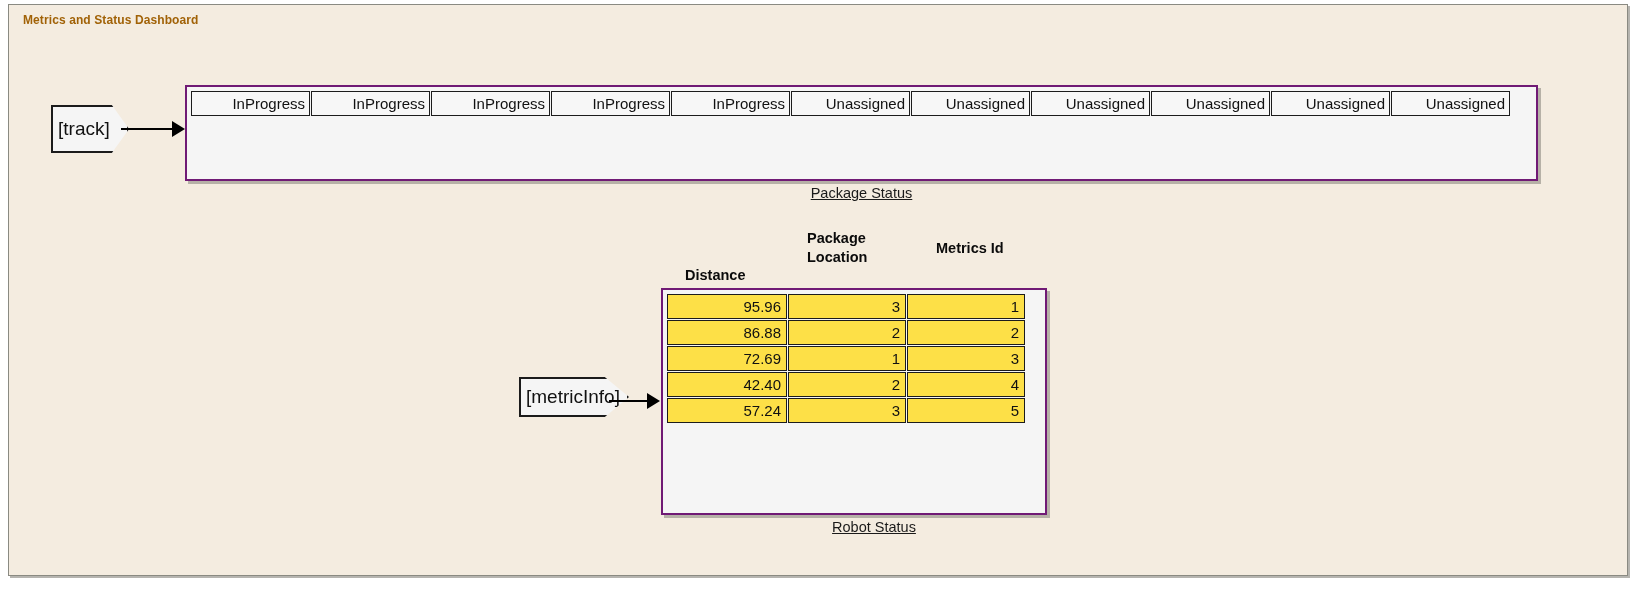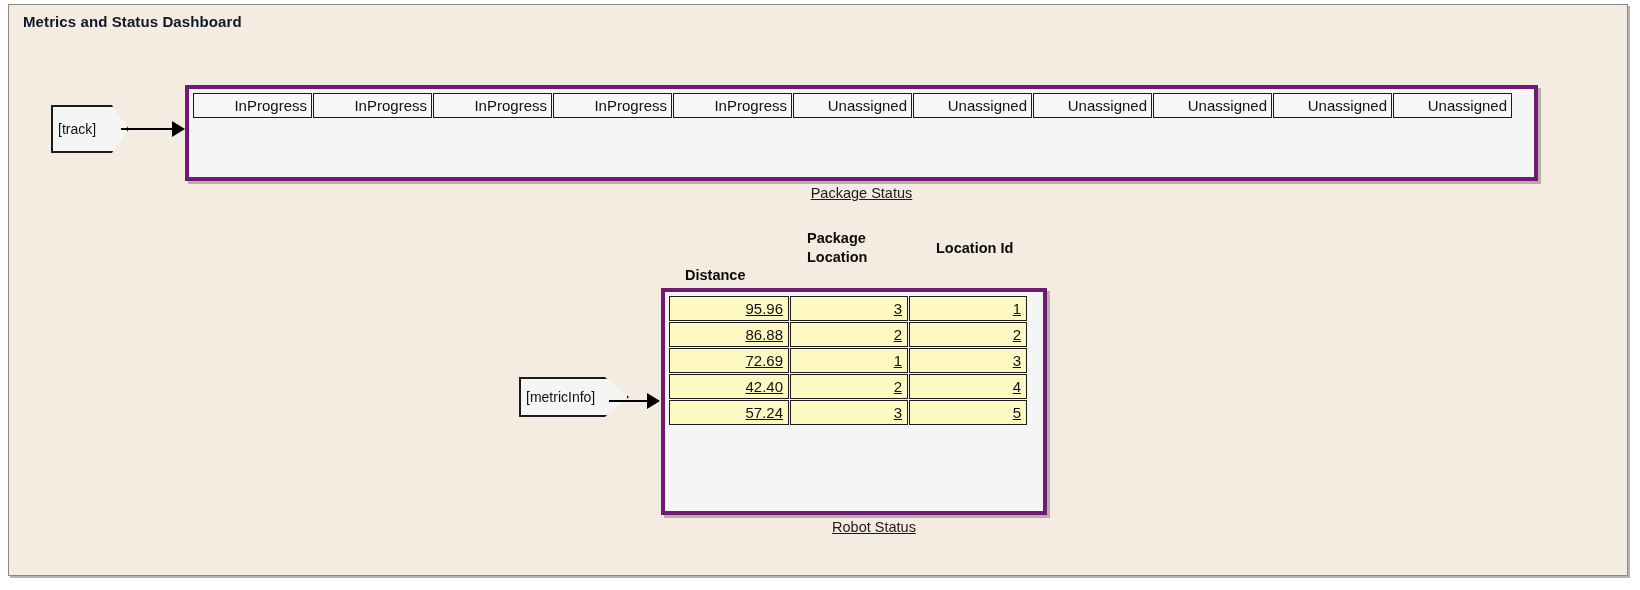--- a/index.html
+++ b/index.html
@@ -24,36 +24,36 @@
     background: #f4ece0;
     border: 1px solid #8a8a82;
     box-sizing: border-box;
     box-shadow: 2px 2px 0 0 rgba(120,118,110,.55);
   }
 
   #dashboard-title {
     position: absolute;
     left: 14px;
     top: 8px;
-    font-size: 15px;
+    font-size: 12px;
     font-weight: bold;
-    color: #0f172a;
+    color: #a16207;
     letter-spacing: .1px;
     white-space: nowrap;
   }
 
   
   .signal-tag {
     position: absolute;
     background: #f5f5f5;
     border: 2px solid #1b1b1b;
     box-sizing: border-box;
     display: flex;
     align-items: center;
-    font-size: 14px;
+    font-size: 19px;
     color: #111;
     padding-left: 5px;
     clip-path: polygon(0 0, 78% 0, 100% 50%, 78% 100%, 0 100%);
     box-shadow: 2px 2px 0 0 rgba(120,118,110,.5);
   }
   .signal-line {
     position: absolute;
     height: 2px;
     background: #000;
   }
@@ -63,21 +63,21 @@
     height: 0;
     border-top: 8px solid transparent;
     border-bottom: 8px solid transparent;
     border-left: 13px solid #000;
   }
 
   
   .display-panel {
     position: absolute;
     background: #f5f5f5;
-    border: 4px solid #701a75;
+    border: 2px solid #701a75;
     box-sizing: border-box;
     box-shadow: 3px 3px 0 0 rgba(120,118,110,.5);
     overflow: hidden;
   }
   .panel-caption {
     position: absolute;
     font-size: 14.5px;
     color: #1a1a1a;
     text-align: center;
     white-space: nowrap;
@@ -135,32 +135,31 @@
     top: 4px;
     display: flex;
     flex-direction: column;
     gap: 1px;
   }
   .table-row {
     display: flex;
     gap: 1px;
   }
   .table-cell {
-    background: #fef9c3;
+    background: #fde047;
     border: 1px solid #1c1c1c;
     box-sizing: border-box;
     height: 25px;
     display: flex;
     align-items: center;
     justify-content: flex-end;
     padding-right: 5px;
     font-size: 15px;
     color: #111;
     white-space: nowrap;
-    text-decoration: underline;
   }
   .cell-distance { width: 120px; flex: 0 0 120px; }
   .cell-location { width: 118px; flex: 0 0 118px; }
   .cell-id       { width: 118px; flex: 0 0 118px; }
 </style>
 </head>
 <body>
 
 <div id="dashboard-frame">
 
@@ -188,21 +187,21 @@
       </div>
   </div>
 
   <div class="panel-caption" style="left:176px; top:180px; width:1353px;">Package Status</div>
 
   <div class="table-headers">
     <div class="col-header" id="header-distance">Distance
 Travelled</div>
     <div class="col-header" id="header-location">Package
 Location</div>
-    <div class="col-header" id="header-id">Location Id</div>
+    <div class="col-header" id="header-id">Metrics Id</div>
   </div>
 
   <div class="signal-tag" id="metricinfo-tag" style="left:510px; top:372px; width:110px; height:40px;">
     <span>[metricInfo]</span>
   </div>
   <div class="signal-line" style="left:600px; top:395px; width:46px;"></div>
   <div class="signal-arrowhead" style="left:638px; top:388px;"></div>
 
   <div class="display-panel" id="robot-status-panel" style="left:652px; top:283px; width:386px; height:227px;">
     <div class="table-body" id="robot-status-table">

